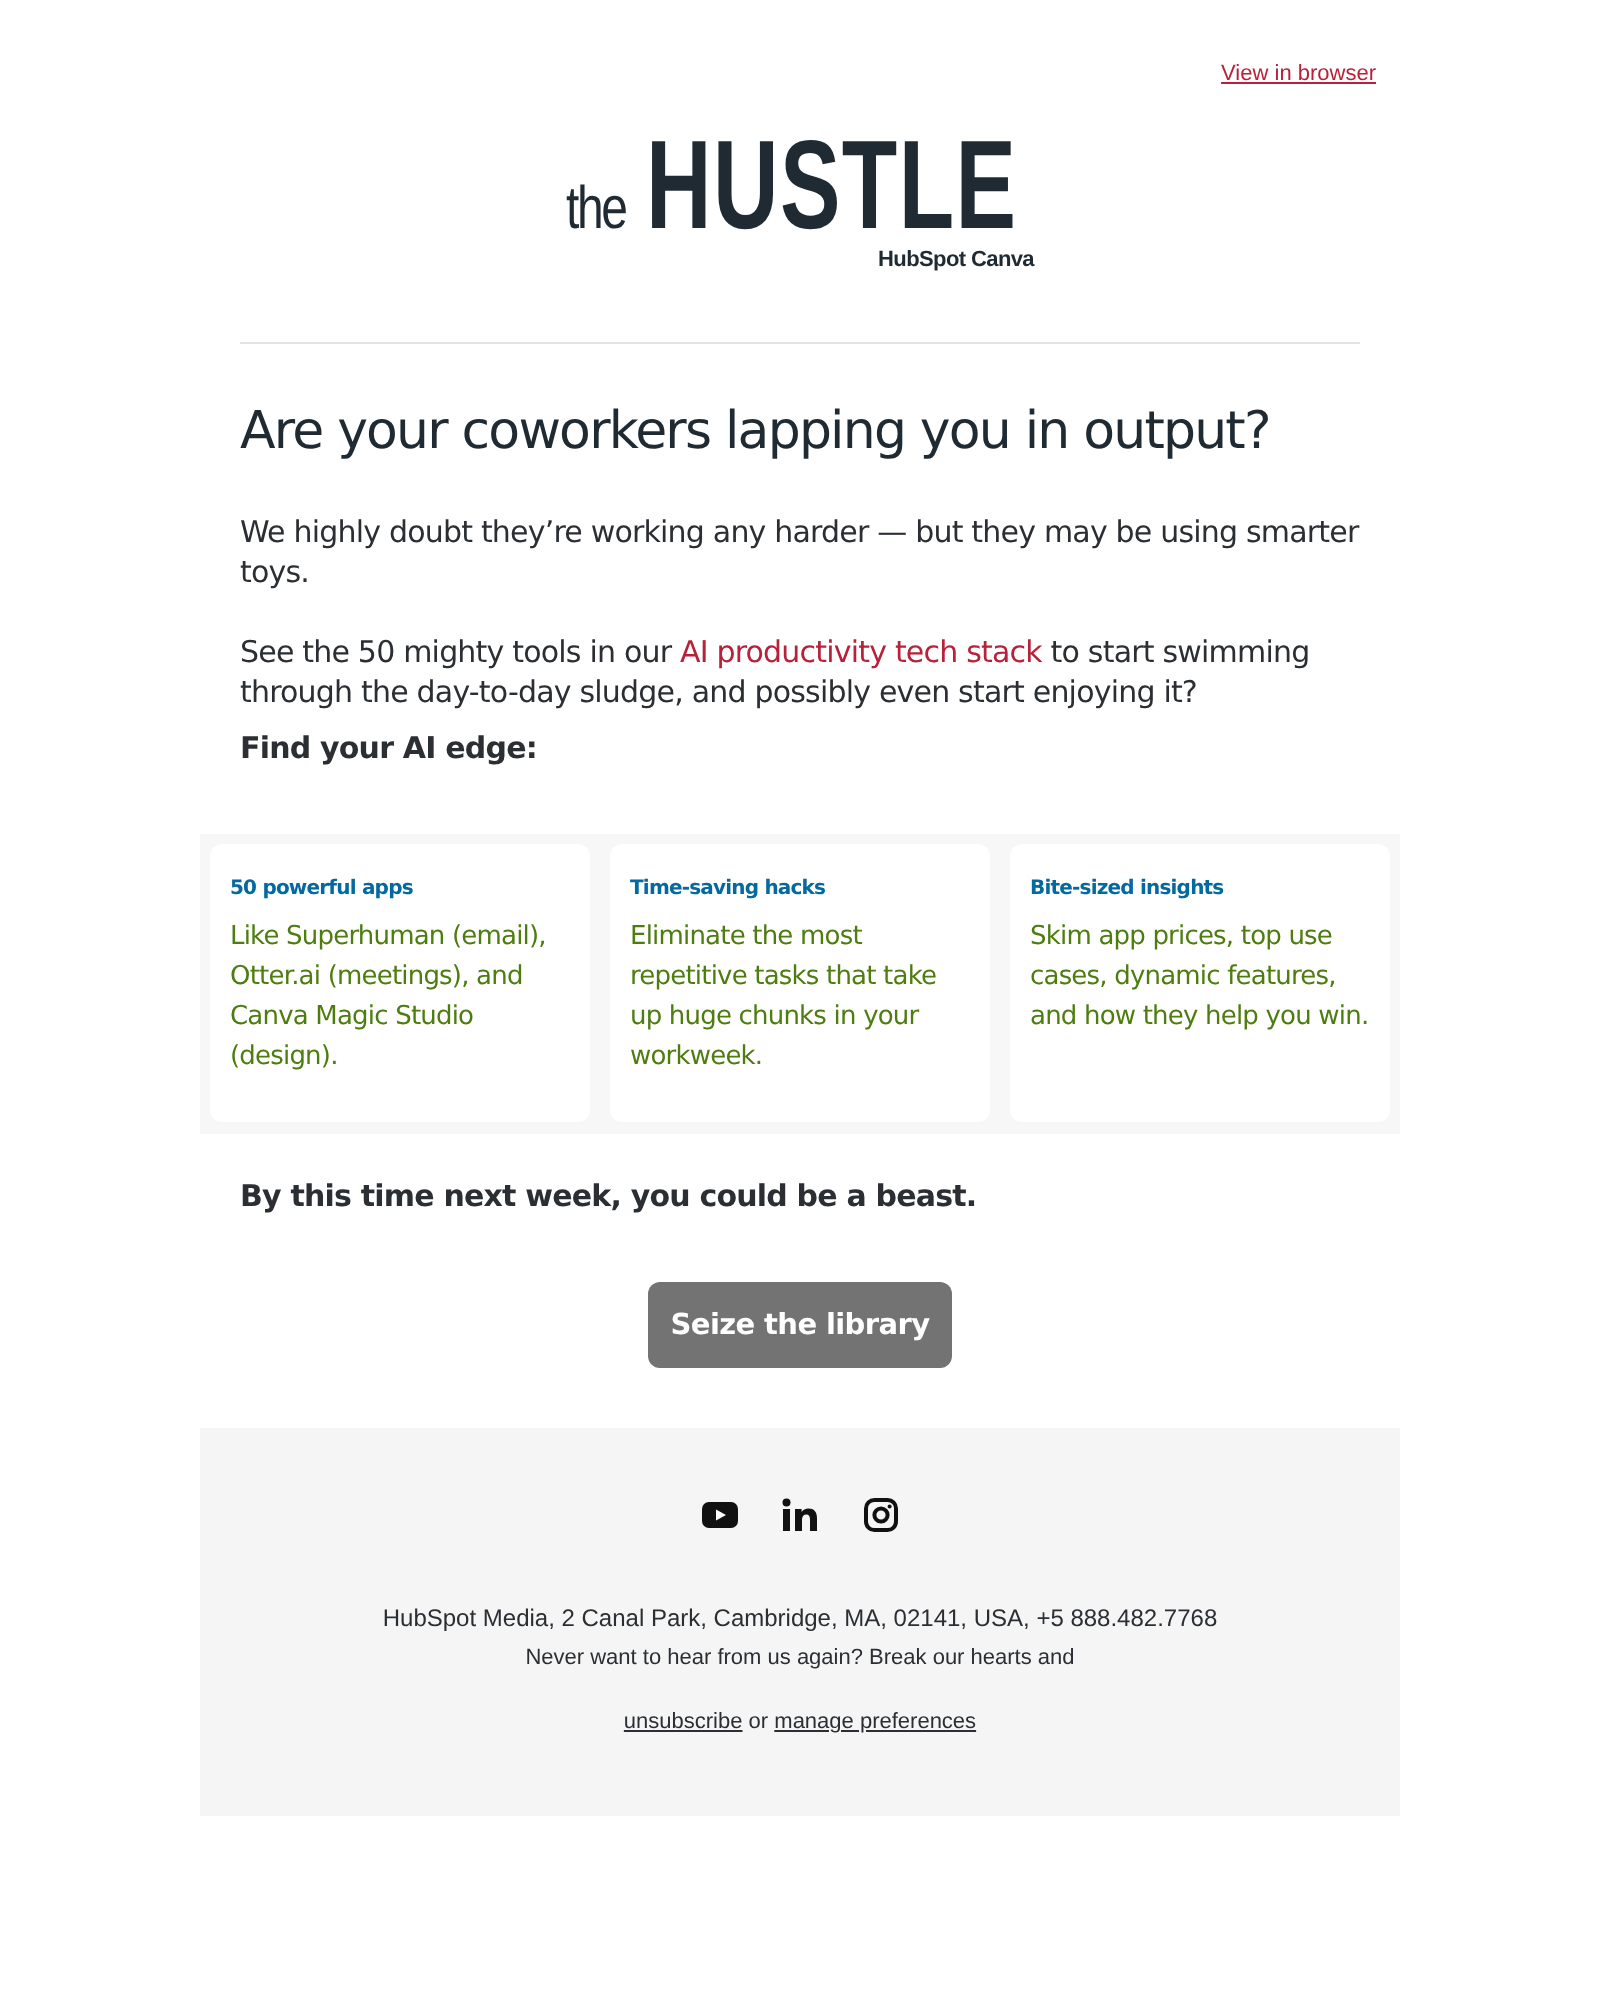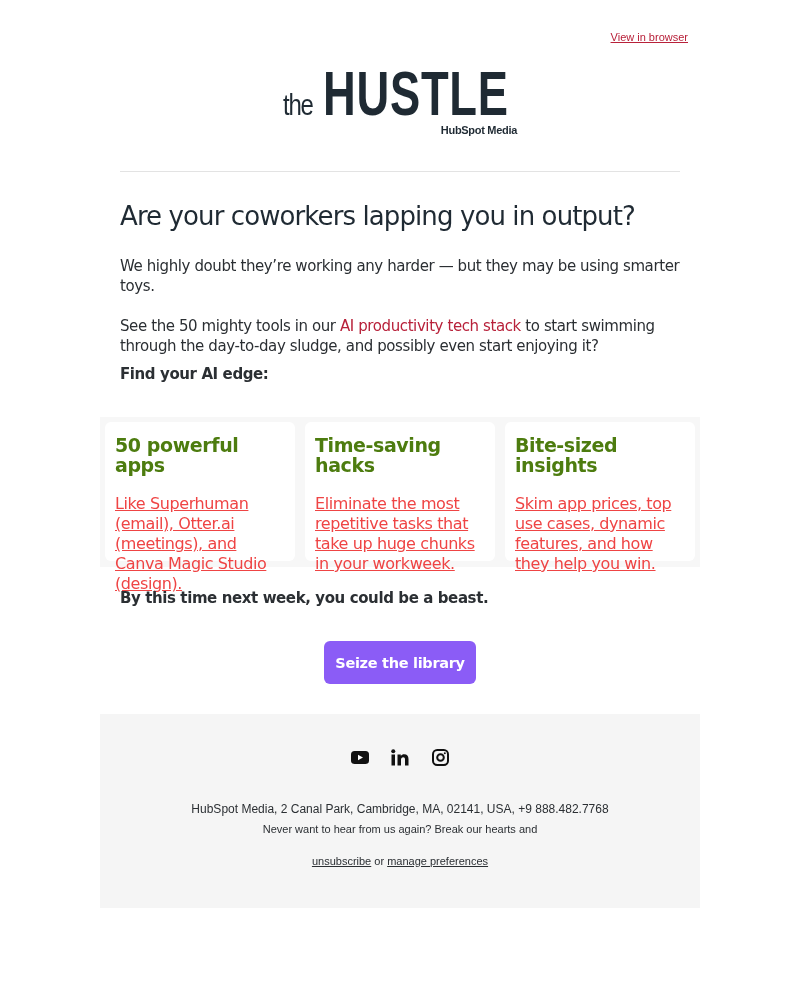--- a/index.html
+++ b/index.html
@@ -12,42 +12,42 @@
   .divider { position: absolute; top: 171px; left: 120px; width: 560px; height: 1px; background: #e3e3e3; }
   .content { position: absolute; left: 120px; width: 560px; }
   h1 { position: absolute; top: 201px; left: 120px; margin: 0; font-family: "DejaVu Sans", sans-serif; font-weight: normal; font-size: 26px; color: #1f2a33; letter-spacing: -0.9px; white-space: nowrap; }
   p.body { margin: 0; font-size: 15px; line-height: 20px; color: #2b2f33; letter-spacing: -0.4px; }
   .p1 { top: 256px; }
   .p2 { top: 316px; }
   .p3 { top: 364px; font-weight: bold; }
   a.inline-link { color: #b8213a; }
   .cards { position: absolute; top: 417px; left: 100px; width: 600px; height: 150px; background: #f7f7f7; }
   .card { position: absolute; top: 5px; width: 190px; height: 139px; background: #ffffff; border-radius: 6px; box-sizing: border-box; padding: 13px 10px; }
-  .card .title { font-size: 19px; font-weight: bold; color: #4d7c0f; letter-spacing: -0.4px; line-height: 20px; margin-bottom: 19px; }
-  .card .desc { font-size: 16px; color: #ef4444; line-height: 20px; letter-spacing: -0.4px; text-decoration: underline; }
+  .card .title { font-size: 10px; font-weight: bold; color: #0369a1; letter-spacing: -0.4px; line-height: 20px; margin-bottom: 4px; }
+  .card .desc { font-size: 13px; color: #4d7c0f; line-height: 20px; letter-spacing: -0.4px; }
   .p4 { top: 588px; font-weight: bold; }
-  .cta { position: absolute; top: 641px; left: 324px; width: 152px; height: 43px; background: #8b5cf6; border-radius: 6px; color: #ffffff; font-weight: bold; font-size: 14.5px; letter-spacing: -0.3px; display: flex; align-items: center; justify-content: center; }
+  .cta { position: absolute; top: 641px; left: 324px; width: 152px; height: 43px; background: #737373; border-radius: 6px; color: #ffffff; font-weight: bold; font-size: 14.5px; letter-spacing: -0.3px; display: flex; align-items: center; justify-content: center; }
   .footer { position: absolute; top: 714px; left: 100px; width: 600px; height: 194px; background: #f5f5f5; }
   .social { position: absolute; top: 33px; left: 0; width: 600px; display: flex; justify-content: center; gap: 20px; }
   .social span { width: 20px; height: 20px; display: inline-flex; align-items: center; justify-content: center; }
   .addr, .never, .links { position: absolute; left: 0; width: 600px; text-align: center; font-family: "Liberation Sans", sans-serif; color: #2b2f33; }
   .addr { top: 88px; font-size: 12px; }
   .never { top: 109px; font-size: 11px; }
   .links { top: 129px; font-size: 11px; margin-top: 12px; }
   .links a { color: #2b2f33; text-decoration: underline; }
 </style>
 </head>
 <body>
 
 <a class="view-browser">View in browser</a>
 
 <div class="logo">
   <span class="the">the</span>
   <span class="hustle">HUSTLE</span>
-  <span class="sub">HubSpot Media</span>
+  <span class="sub">HubSpot Canva</span>
 </div>
 
 <div class="divider"></div>
 
 <h1>Are your coworkers lapping you in output?</h1>
 
 <p class="body content p1">We highly doubt they’re working any harder — but they may be using smarter toys.</p>
 
 <p class="body content p2"><span>See the 50 mighty tools in our </span><a class="inline-link">AI productivity tech stack</a><span> to start swimming through the day-to-day sludge, and possibly even start enjoying it?</span></p>
 
@@ -88,16 +88,16 @@
         </svg>
     </span>
     <span>
       <svg width="17" height="17" viewBox="0 0 17 17">
           <rect x="1" y="1" width="15" height="15" rx="4.2" fill="none" stroke="#111" stroke-width="2"></rect>
           <circle cx="8.5" cy="8.5" r="3.3" fill="none" stroke="#111" stroke-width="2"></circle>
           <circle cx="12.8" cy="4.2" r="1" fill="#111"></circle>
         </svg>
     </span>
   </div>
-  <div class="addr">HubSpot Media, 2 Canal Park, Cambridge, MA, 02141, USA, +9 888.482.7768</div>
+  <div class="addr">HubSpot Media, 2 Canal Park, Cambridge, MA, 02141, USA, +5 888.482.7768</div>
   <div class="never">Never want to hear from us again? Break our hearts and</div>
   <div class="links"><a>unsubscribe</a><span style="white-space:pre;"> or </span><a>manage preferences</a></div>
 </div>
 
 </body></html>

